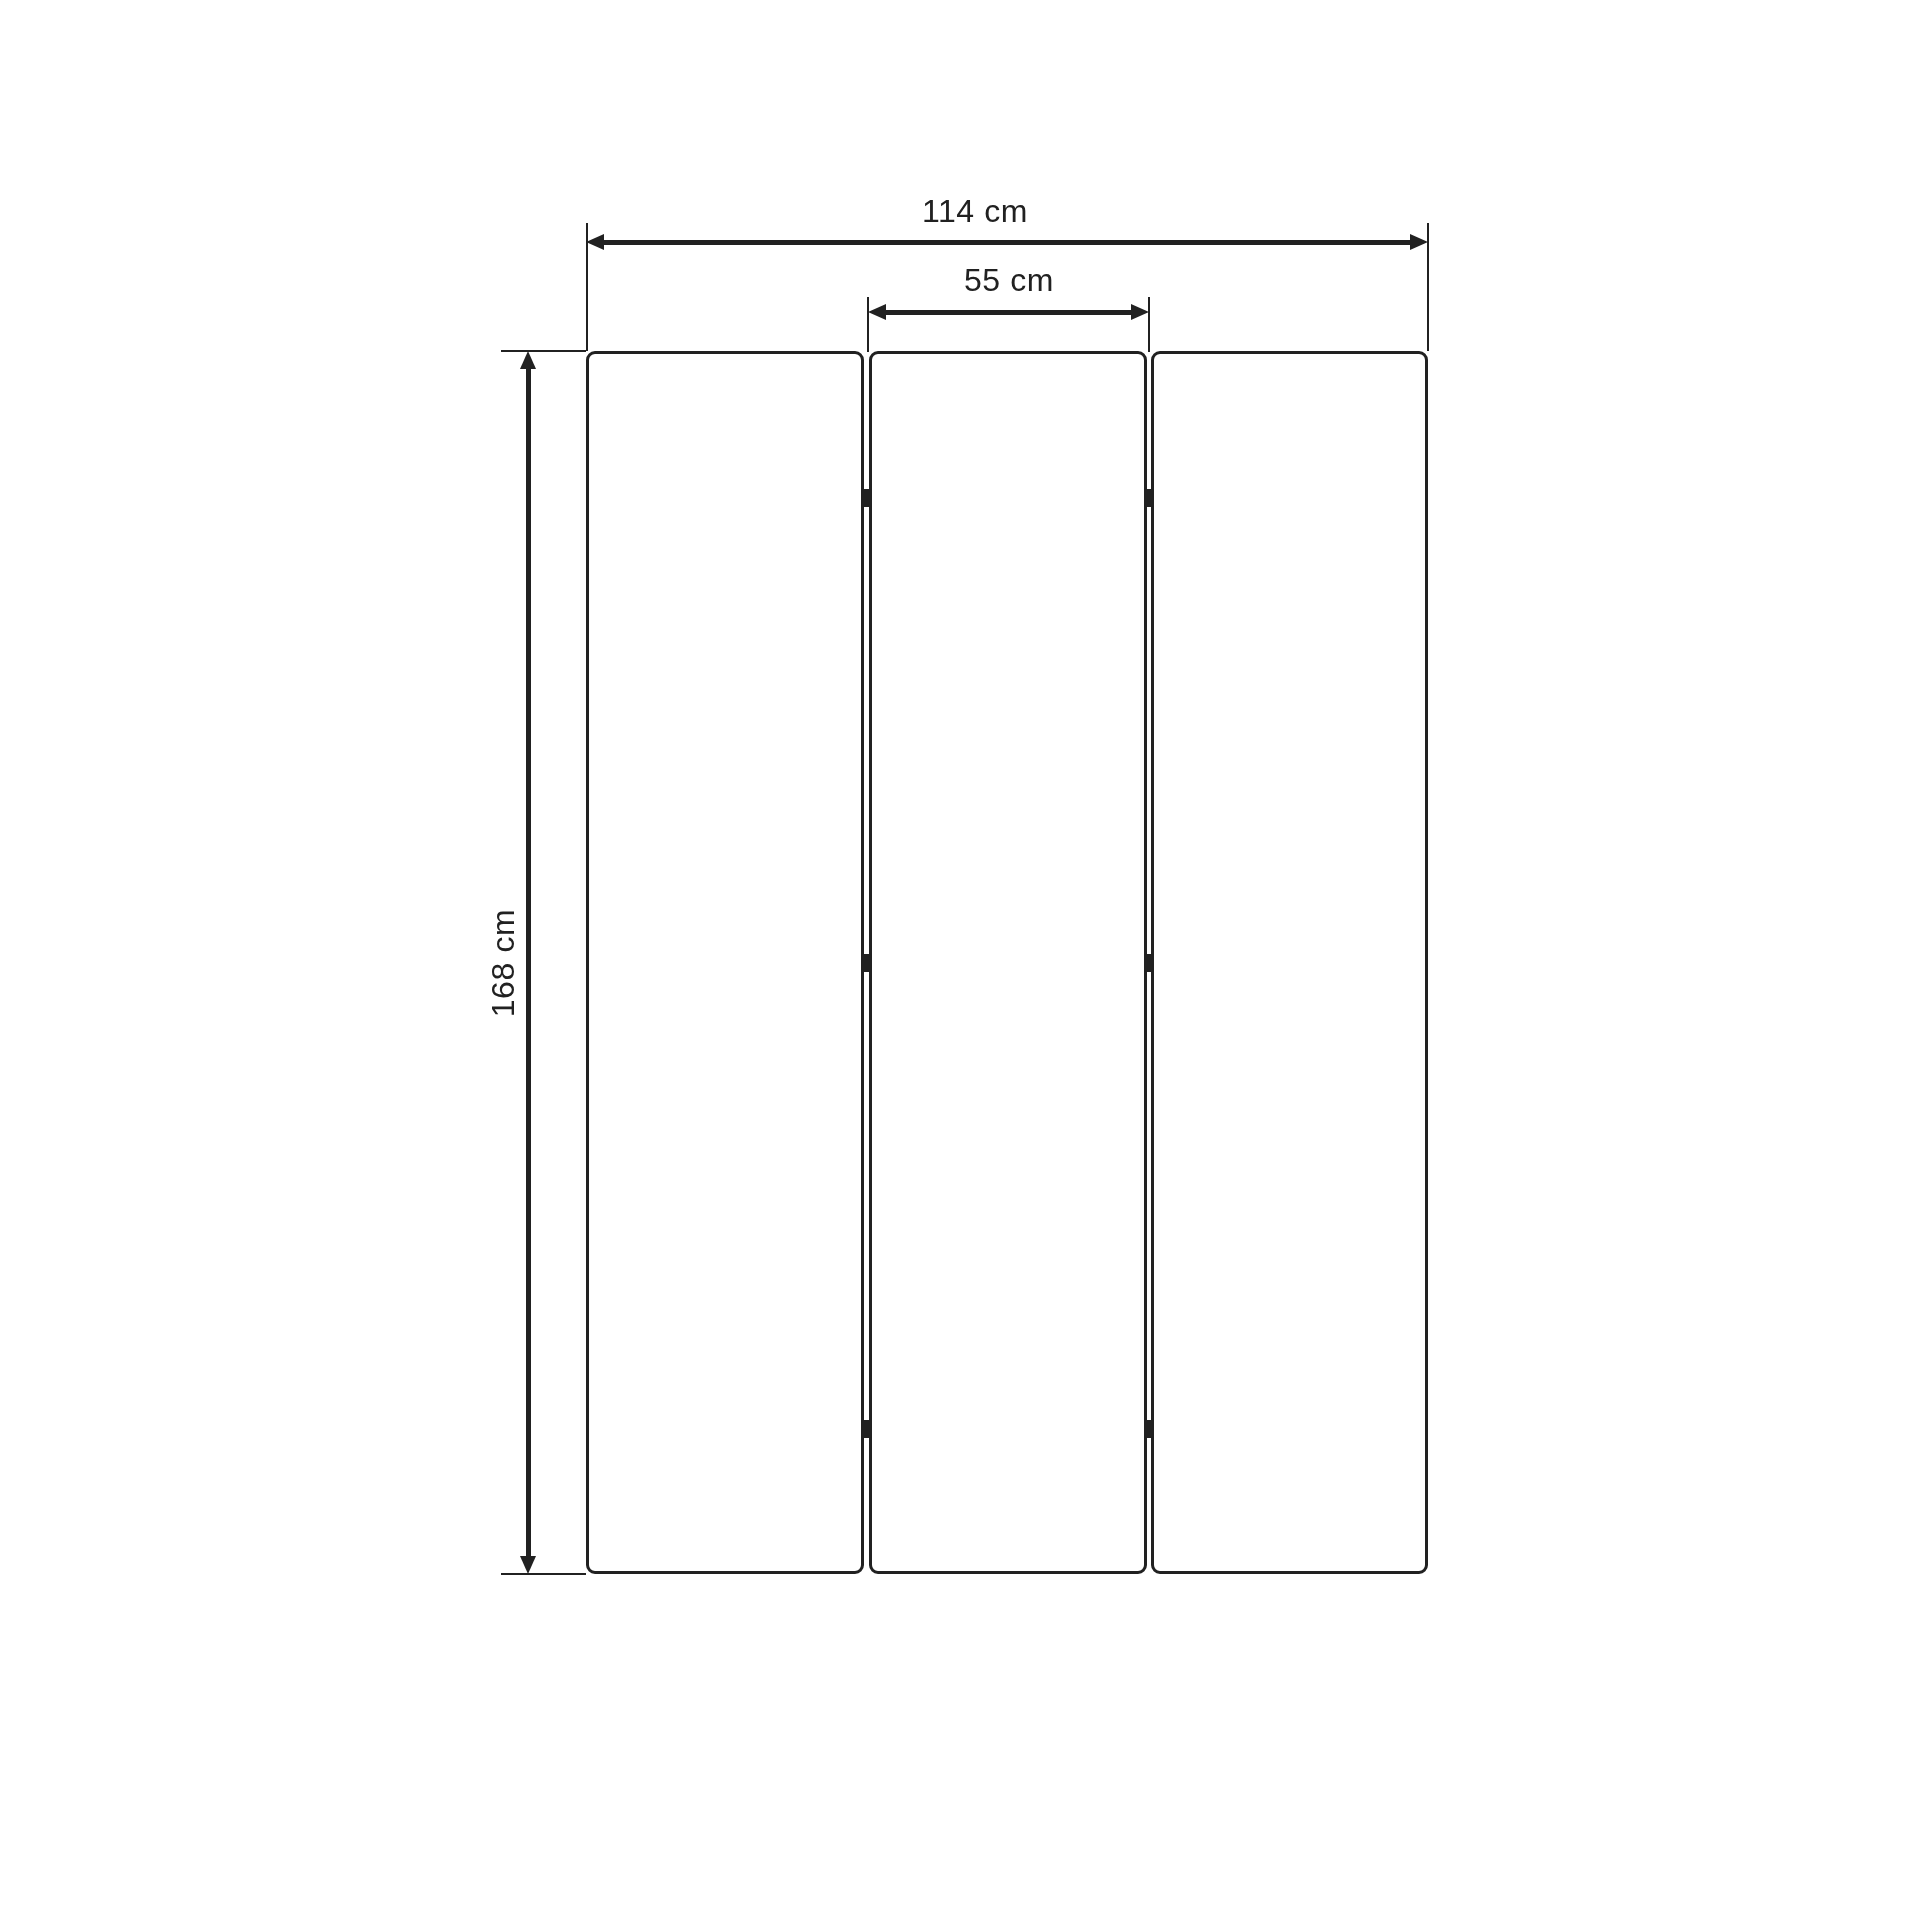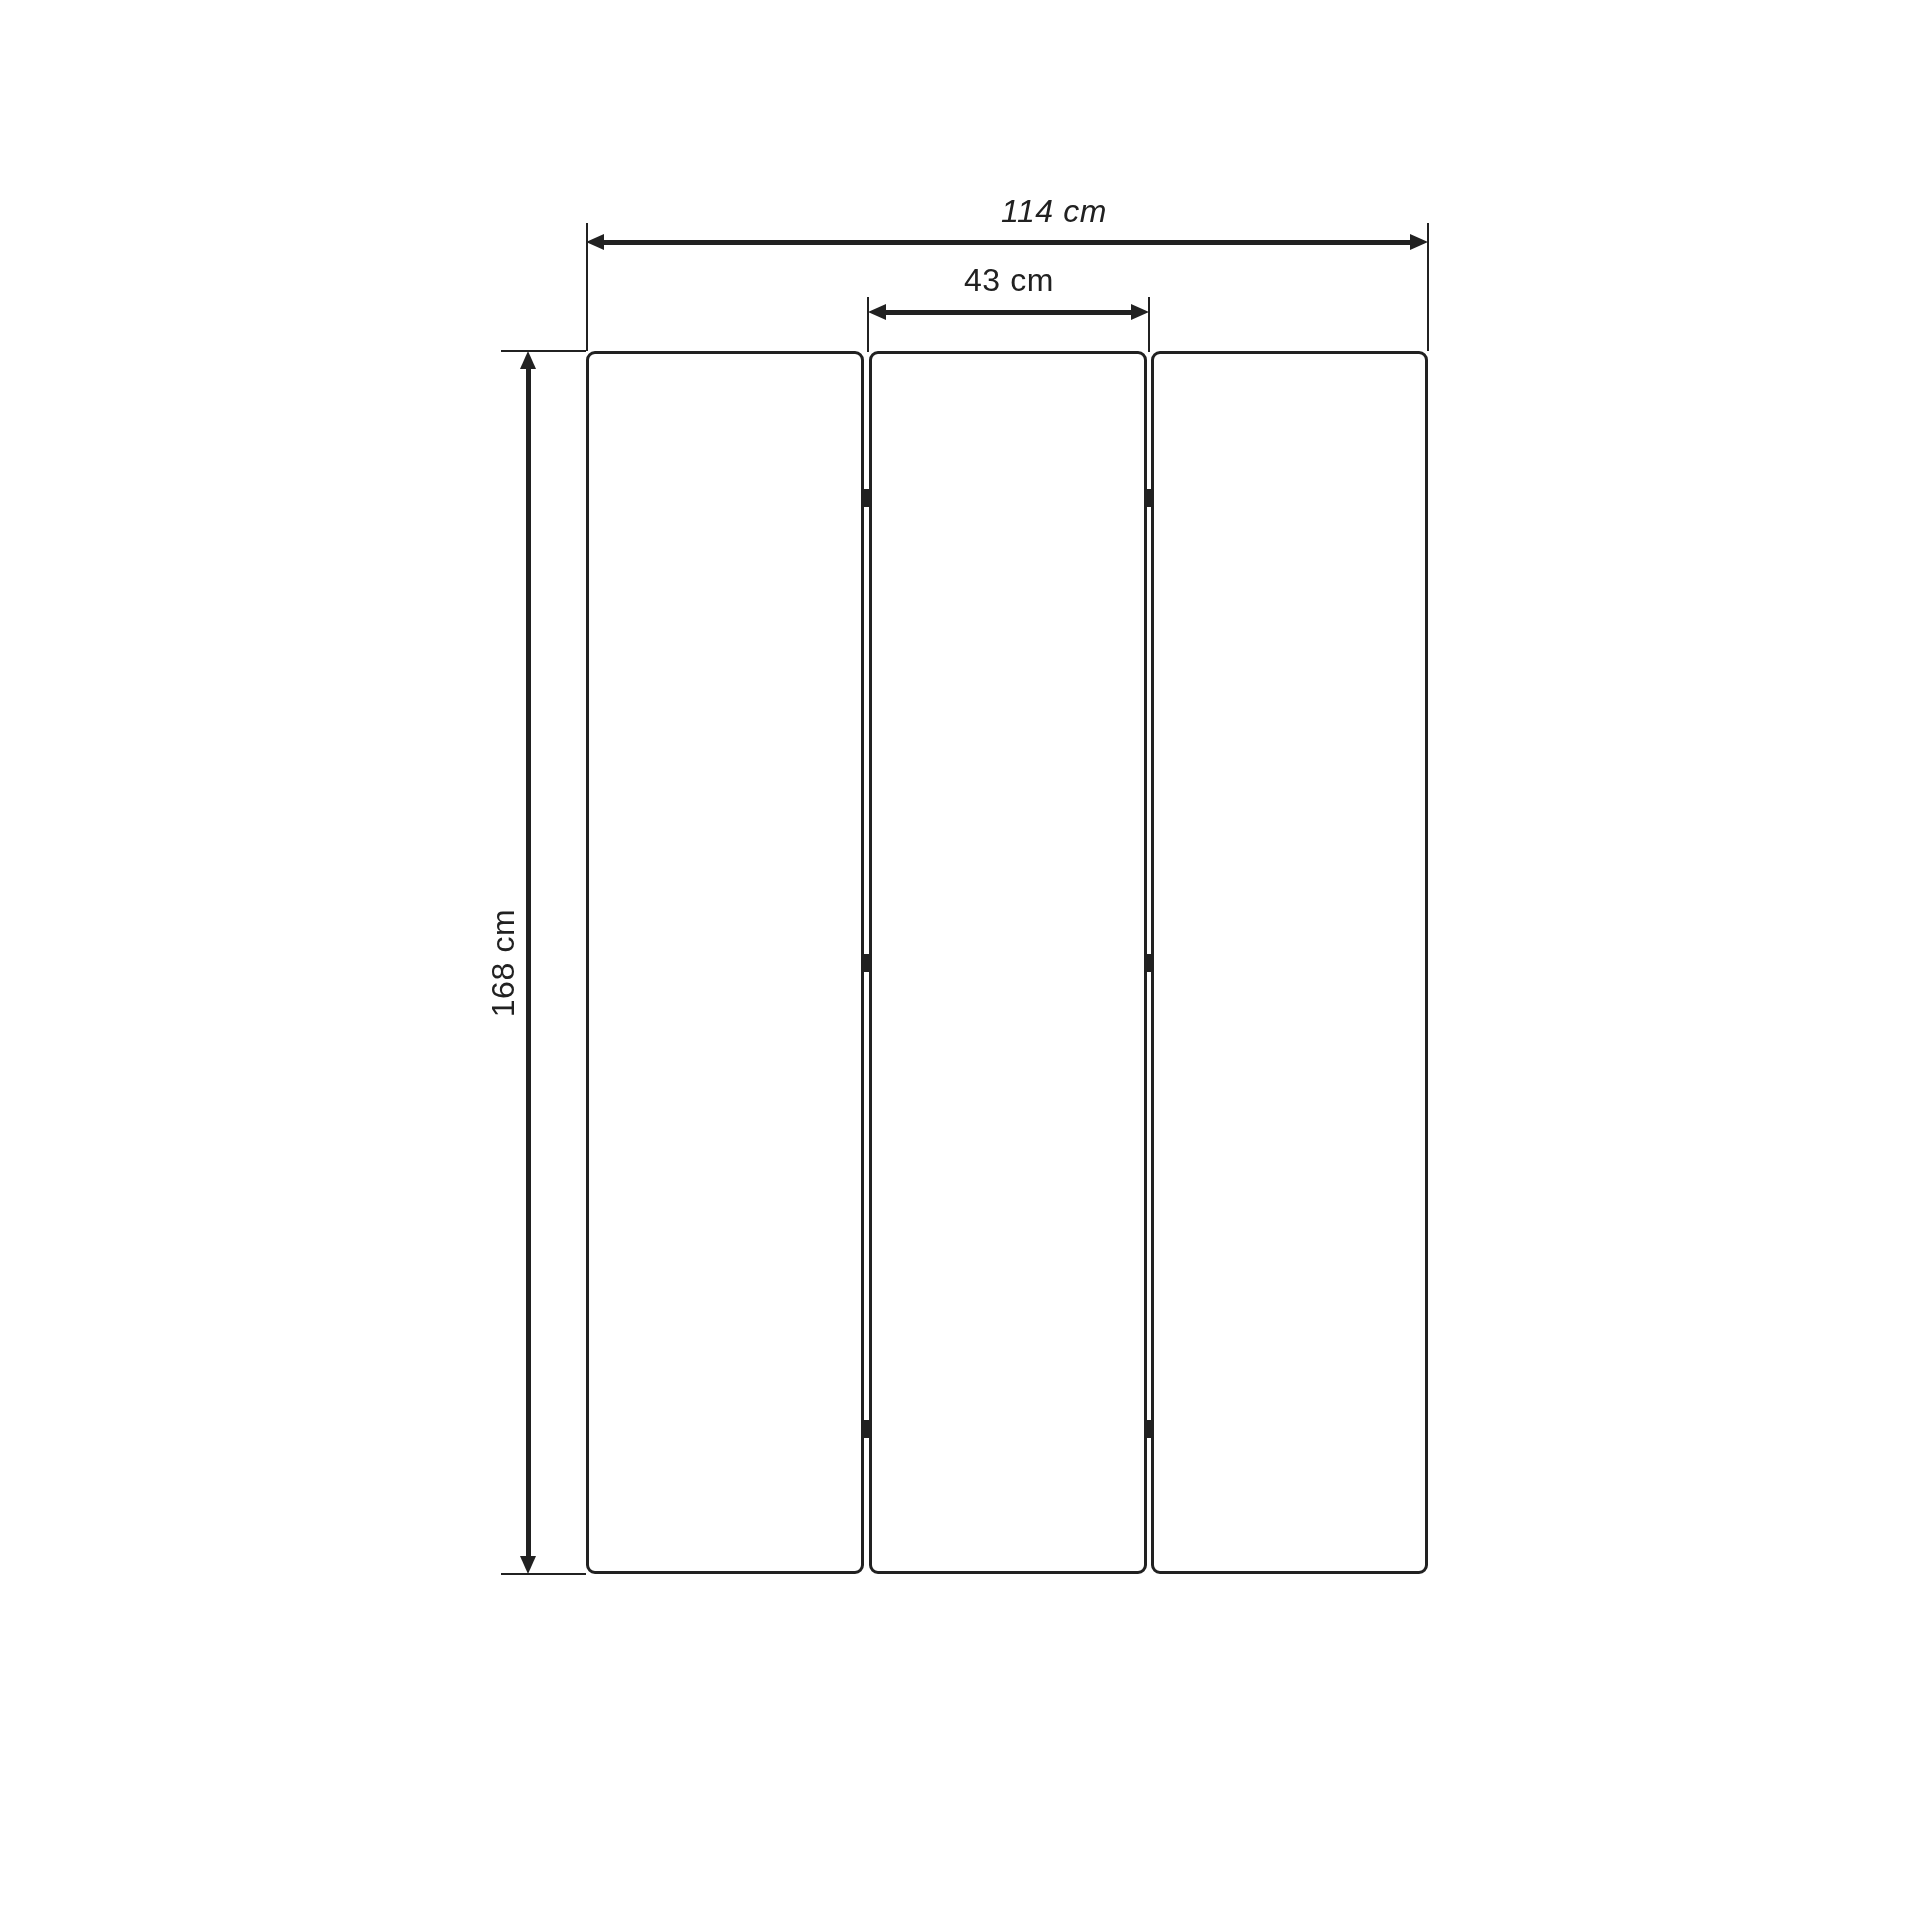--- a/index.html
+++ b/index.html
@@ -93,28 +93,28 @@
   <div class="panel panel-2"></div>
   <div class="panel panel-3"></div>
 
   <div class="hinge gap1 hinge-top"></div>
   <div class="hinge gap1 hinge-middle"></div>
   <div class="hinge gap1 hinge-bottom"></div>
   <div class="hinge gap2 hinge-top"></div>
   <div class="hinge gap2 hinge-middle"></div>
   <div class="hinge gap2 hinge-bottom"></div>
 
-  <div class="dim-label" style="left:1054px; top:211px;font-style:italic;">114 cm</div>
+  <div class="dim-label" style="left:975px; top:211px;">114 cm</div>
   <div class="ext-v" style="left:586px;  top:223px; height:128px;"></div>
   <div class="ext-v" style="left:1427px; top:223px; height:128px;"></div>
   <div class="dim-bar-h" style="left:599px; top:240px; width:816px;"></div>
   <div class="ah ah-left" style="left:586px;  top:234px;"></div>
   <div class="ah ah-right" style="left:1410px; top:234px;"></div>
 
-  <div class="dim-label" style="left:1009px; top:280px;">43 cm</div>
+  <div class="dim-label" style="left:1009px; top:280px;">55 cm</div>
   <div class="ext-v" style="left:867px; top:297px; height:55px;"></div>
   <div class="ext-v" style="left:1148px; top:297px; height:55px;"></div>
   <div class="dim-bar-h" style="left:881px; top:310px; width:254px;"></div>
   <div class="ah ah-left" style="left:868px; top:304px;"></div>
   <div class="ah ah-right" style="left:1131px; top:304px;"></div>
 
   <div class="dim-label rotated" style="left:503px; top:963px;">168 cm</div>
   <div class="ext-h" style="left:501px; top:350px;  width:85px;"></div>
   <div class="ext-h" style="left:501px; top:1573px; width:85px;"></div>
   <div class="dim-bar-v" style="left:526px; top:365px; height:1195px;"></div>

